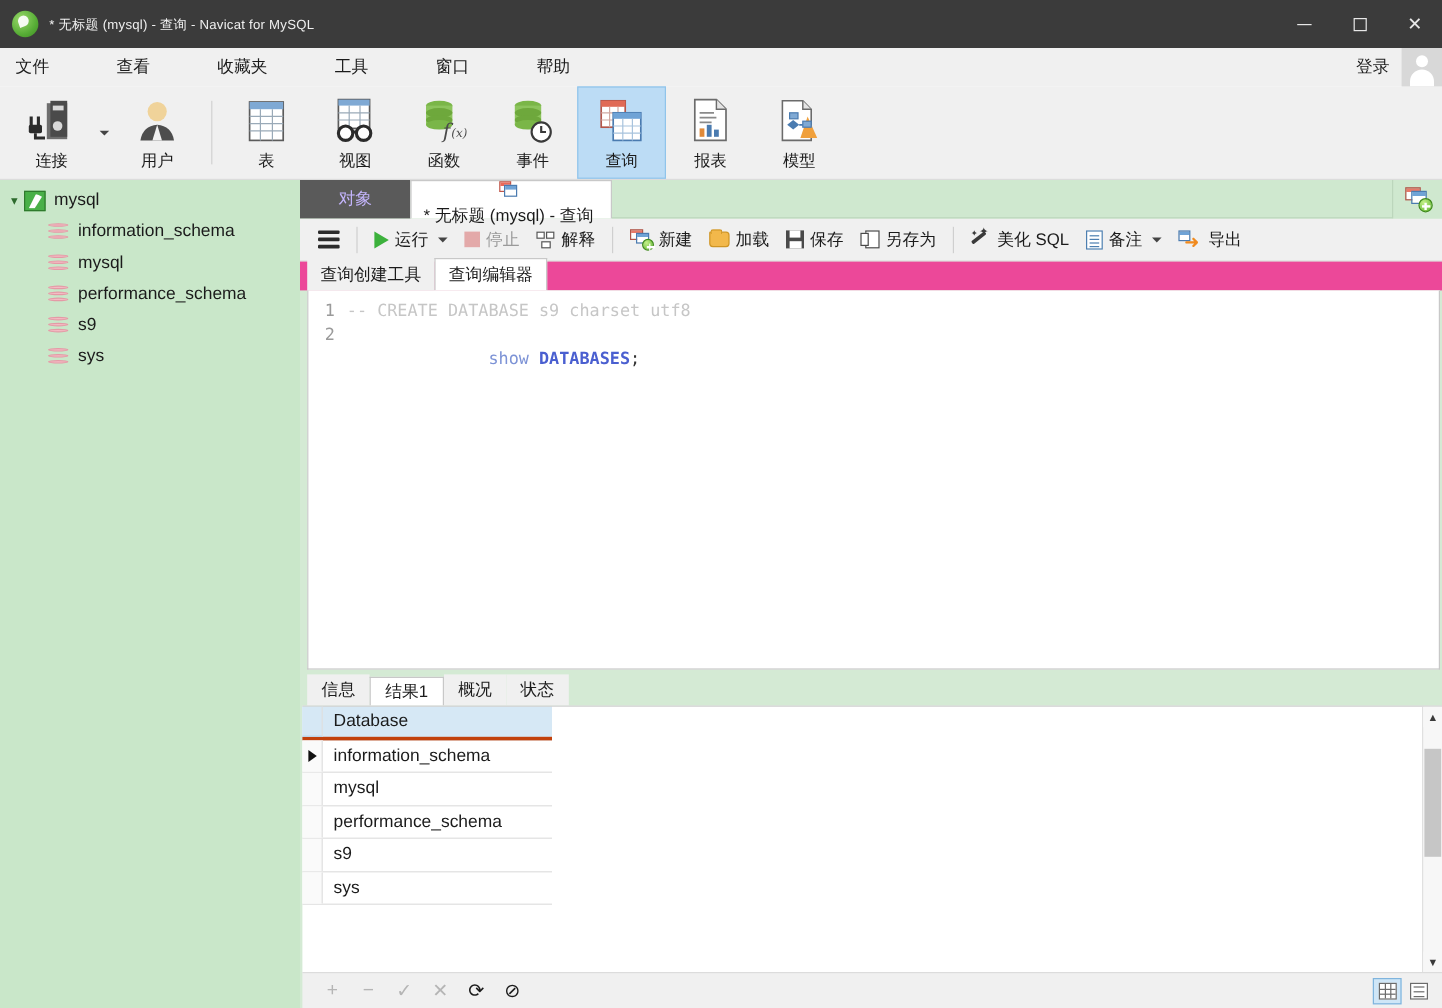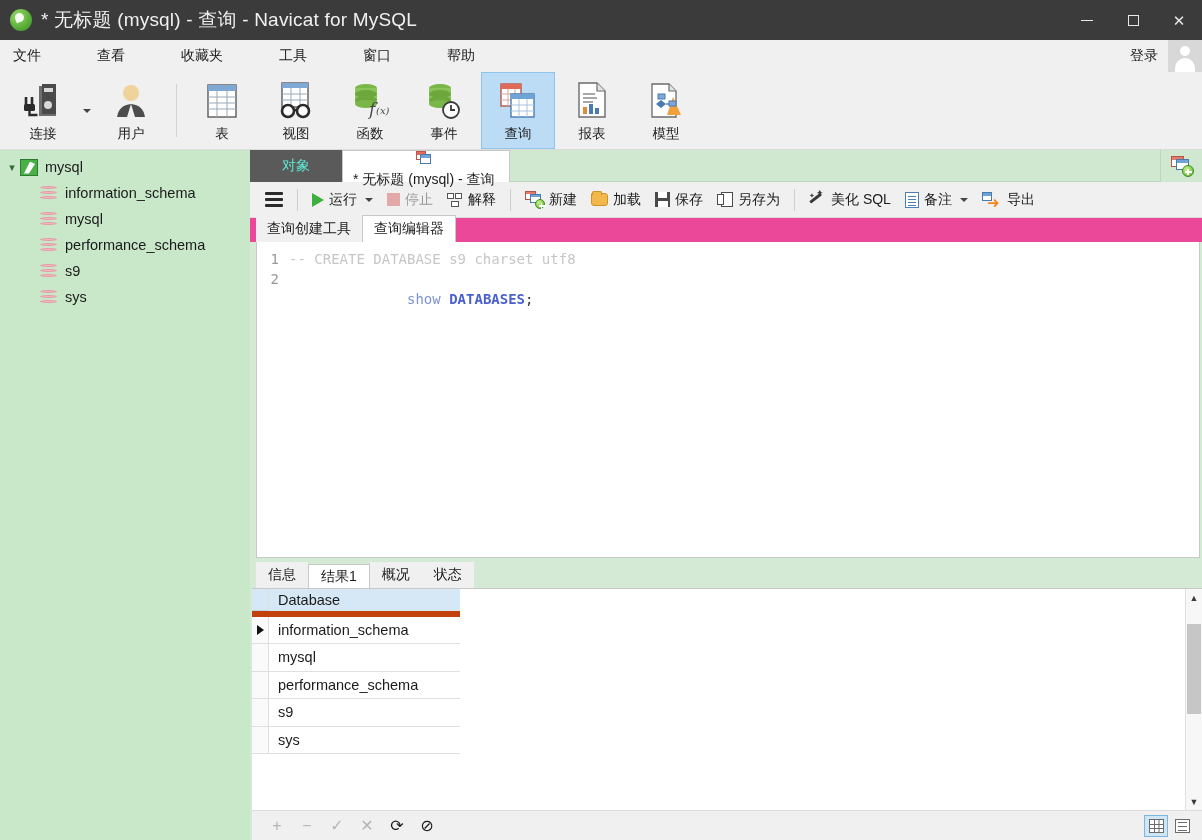--- a/index.html
+++ b/index.html
@@ -20,21 +20,21 @@
   }
   .titlebar .logo { width: 22px; height: 22px; margin-left: 10px; margin-right: 9px; position: relative; flex: none; }
   .titlebar .logo .dot {
     position: absolute; inset: 0; border-radius: 50%;
     background: radial-gradient(circle at 35% 32%, #9ad86b 0%, #57ad36 60%, #3d8a22 100%);
   }
   .titlebar .logo .dot:after {
     content: ""; position: absolute; left: 5px; top: 4px; width: 9px; height: 9px;
     background: #ffffff; border-radius: 50% 50% 50% 0; transform: rotate(-20deg); opacity: .92;
   }
-  .titlebar .title { font-size: 19px; letter-spacing: .2px; white-space: nowrap; }
+  .titlebar .title { font-size: 11px; letter-spacing: .2px; white-space: nowrap; }
   .wincontrols { margin-left: auto; display: flex; height: 40px; }
   .wincontrols div {
     width: 46px; height: 40px; display: flex; align-items: center; justify-content: center;
     color: #e8e8e8; font-size: 15px; line-height: 1;
   }
   .wc-min i { display: block; width: 12px; height: 1px; background: #e8e8e8; }
   .wc-max i { display: block; width: 11px; height: 11px; border: 1px solid #e8e8e8; }
 
   
   .menubar {
@@ -94,21 +94,21 @@
   .db-icon span:nth-child(1){ top:0; }
   .db-icon span:nth-child(2){ top:5px; }
   .db-icon span:nth-child(3){ top:10px; }
 
   
   .pane { flex: 1; min-width: 0; display: flex; flex-direction: column; background: #d4ead4; }
 
   
   .tabstrip { height: 32px; background: #cfe8cf; display: flex; align-items: flex-end; flex: none; position: relative; }
   .tab-obj {
-    height: 32px; min-width: 92px; background: #5a5a5a; color: #5eead4; font-size: 14px;
+    height: 32px; min-width: 92px; background: #5a5a5a; color: #c4b5fd; font-size: 14px;
     display:flex; align-items:center; justify-content:center; padding: 0 16px;
   }
   .tab-active {
     height: 32px; background: #ffffff; color: #1b1b1b; font-size: 14px;
     display:flex; align-items:center; gap: 6px; padding: 0 14px 0 10px;
     border-top: 1px solid #c8c8c8; border-left: 1px solid #c8c8c8; border-right: 1px solid #c8c8c8; flex-direction: column;
   }
   .tab-fill { flex: 1; height: 32px; border-bottom: 1px solid #bcd6bc; }
   .tab-newbtn {
     width: 42px; height: 32px; display:flex; align-items:center; justify-content:center;
@@ -191,21 +191,21 @@
   .restab { height:26px; padding: 0 12px; font-size:14px; display:flex; align-items:center; color:#1b1b1b; background:#f0f0f0; }
   .restab.act { background:#ffffff; border:1px solid #c8c8c8; border-bottom:none; height:24px; }
 
   .gridwrap { height: 222px; background:#ffffff; display:flex; flex:none; margin-left:2px; border-top:1px solid #c8c8c8; }
   .grid { width: 208px; flex:none; }
   .grow { display:flex; height:27.5px; align-items:center; border-bottom:1px solid #dfdfdf; }
   .gind { width:17px; height:100%; flex:none; border-right:1px solid #dfdfdf; background:#fafafa; display:flex; align-items:center; justify-content:center; }
   .gind.hdr { background:#d6e8f5; border-bottom:1px solid #b9d4e8; }
   .tri { width:0;height:0;border-top:5px solid transparent;border-bottom:5px solid transparent;border-left:7px solid #111; }
   .gcell { padding-left:9px; font-size:14.5px; color:#1b1b1b; }
-  .grow.hdr { background:#d6e8f5; border-bottom:6px solid #c2410c; }
+  .grow.hdr { background:#d6e8f5; border-bottom:3px solid #c2410c; }
   .gridblank { flex:1; background:#ffffff; }
   .vscroll { width:17px; background:#f7f7f7; border-left:1px solid #e0e0e0; flex:none; display:flex; flex-direction:column; }
   .vs-arrow { height:17px; display:flex; align-items:center; justify-content:center; font-size:9px; color:#3a3a3a; background:#f7f7f7; }
   .vs-track { flex:1; position:relative; }
   .vs-thumb { position:absolute; left:1px; right:1px; top:18px; height:90px; background:#c6c6c6; }
 
   
   .navbar { height:30px; background:#f0f0f0; border-top:1px solid #dcdcdc; display:flex; align-items:center; padding-left:12px; gap:4px; flex:none; margin-left:2px; }
   .nbtn { width:26px; height:24px; display:flex; align-items:center; justify-content:center; font-size:16px; color:#b5b5b5; }
   .nbtn.en { color:#1b1b1b; }

